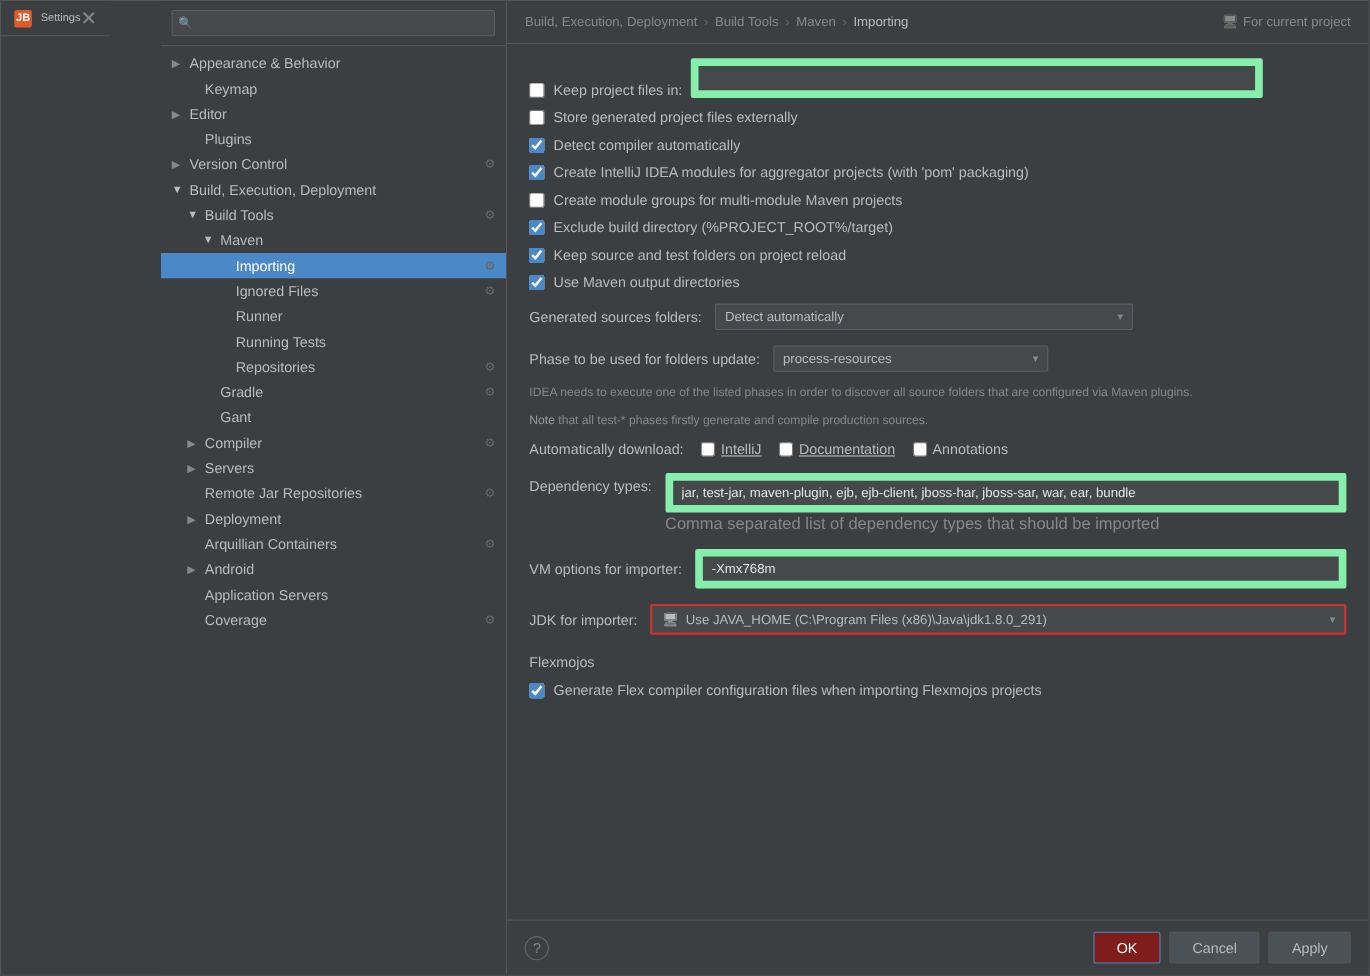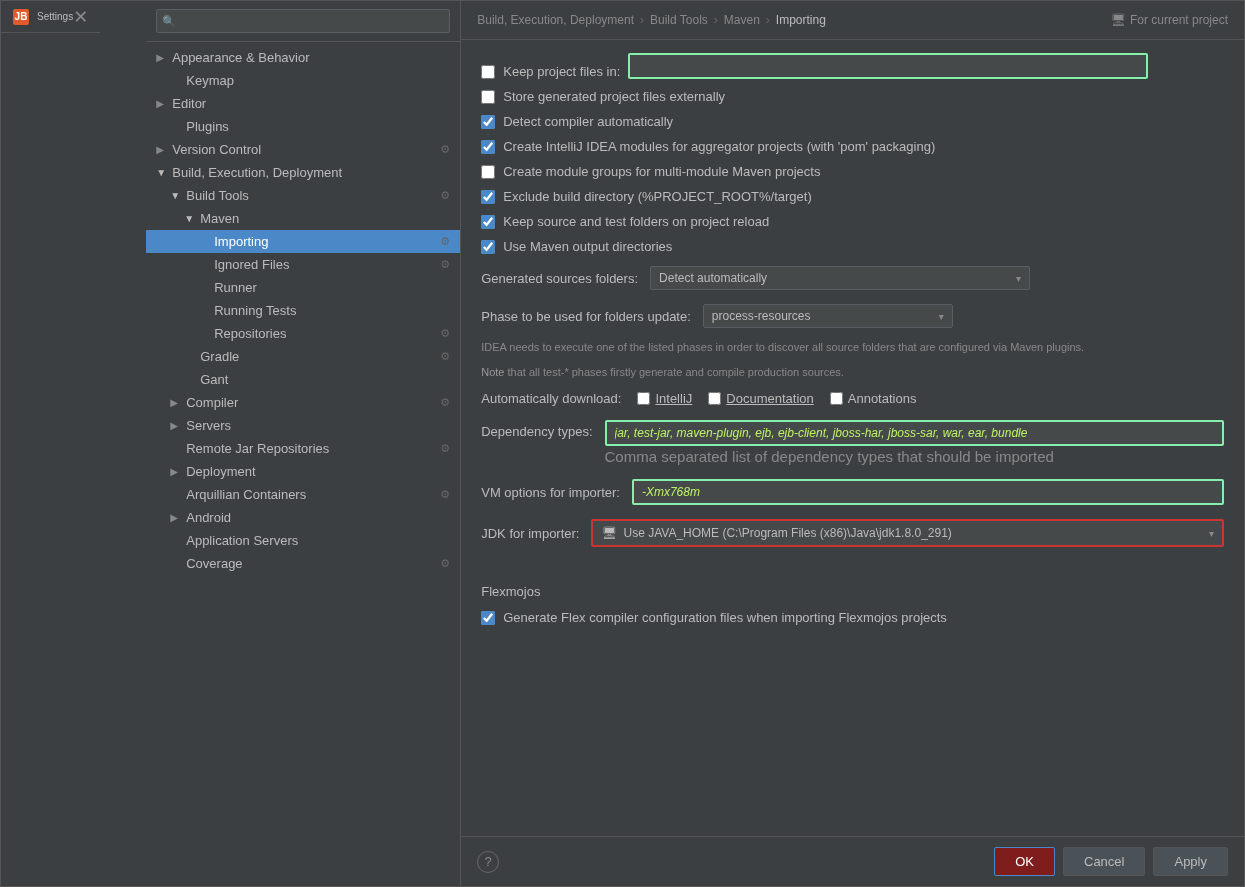--- a/index.html
+++ b/index.html
@@ -245,27 +245,26 @@
       color: #bbbbbb;
       white-space: nowrap;
       padding-top: 4px;
     }
     .dep-types-input-wrap {
       flex: 1;
     }
     .text-input {
       width: 100%;
       background: #45494a;
-      border: 2px solid #86efac;
-      color: #bef264;
+      border: 7px solid #86efac;
+      color: #e5e5e5;
       padding: 4px 8px;
       font-size: 12px;
       border-radius: 2px;
       outline: none;
-      font-style: italic;
     }
     .hint-text {
       font-size: 15px;
       color: #888;
       margin-top: 2px;
     }
     .note-row {
       padding: 4px 0;
       font-size: 11px;
       color: #888;
@@ -304,21 +303,20 @@
       font-size: 10px;
       color: #888;
     }
     .flexmojos-section {
       padding: 10px 0;
     }
     .flexmojos-title {
       color: #bbbbbb;
       font-size: 13px;
       margin-bottom: 6px;
-      margin-top: 20px;
     }
     .bottom-bar {
       display: flex;
       align-items: center;
       justify-content: flex-end;
       padding: 10px 16px;
       border-top: 1px solid #555;
       gap: 8px;
       background: #3c3f41;
       flex-shrink: 0;

